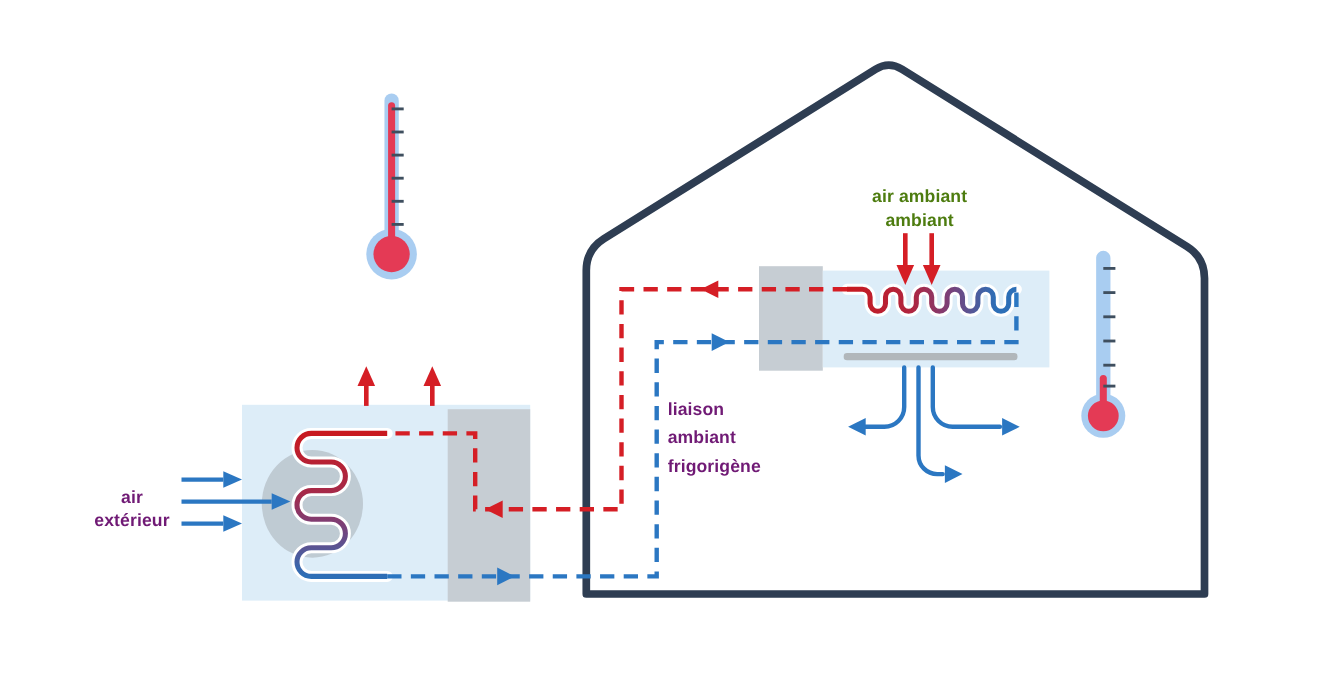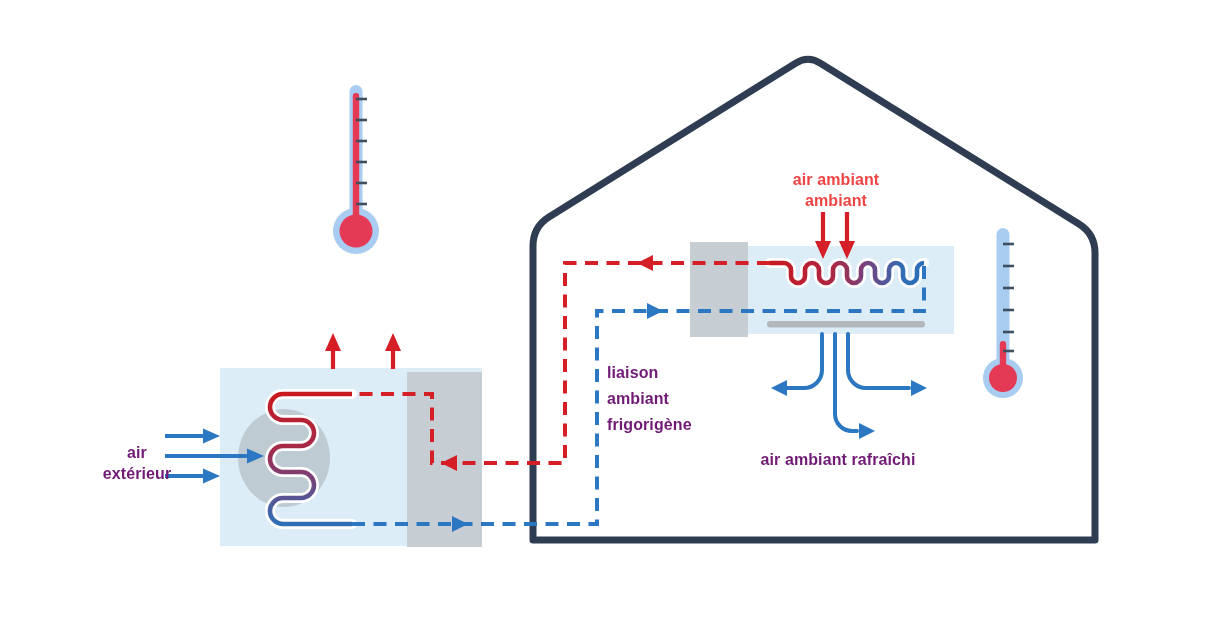--- a/index.html
+++ b/index.html
@@ -13,21 +13,21 @@
   .canvas svg{position:absolute;left:0;top:0;}
   .lbl{
     position:absolute;
     font-weight:bold;
     font-size:16px;
     line-height:21px;
     letter-spacing:.1px;
     white-space:nowrap;
   }
   .lbl.center{text-align:center;}
-  .lbl.red{color:#ef4444;}
+  .lbl.red{color:#4d7c0f;}
   .lbl.blue{color:#701a75;}
   .lbl.wide{line-height:26px;}
 </style>
 </head>
 <body>
 
 <div class="canvas">
 
 <svg width="1205" height="625" viewBox="0 0 1205 625">
   <defs>
@@ -132,33 +132,30 @@
           <path d="M1003,266 h11"></path>
           <path d="M1003,288 h11"></path>
       <path d="M1003,310 h11"></path>
           <path d="M1003,332 h11"></path>
           <path d="M1003,351 h11"></path>
     </g>
   </g>
 </svg>
 
 
-<div class="lbl blue center" style="left:62px;top:442px;width:150px;">
+<div class="lbl blue center" style="left:45px;top:442px;width:150px;">
   <div>air</div>
   <div>extérieur</div>
 </div>
 
 <div class="lbl red center" style="left:756px;top:169px;width:160px;">
   <div>air ambiant</div>
   <div>ambiant</div>
 </div>
 
 <div class="lbl blue wide" style="left:607px;top:360px;">
   <div>liaison</div>
   <div>ambiant</div>
   <div>frigorigène</div>
 </div>
 
-<div class="lbl blue center" style="left:738px;top:449px;width:200px;">
-  <div>air ambiant rafraîchi</div>
-</div>
 
 </div>
 
 </body></html>

